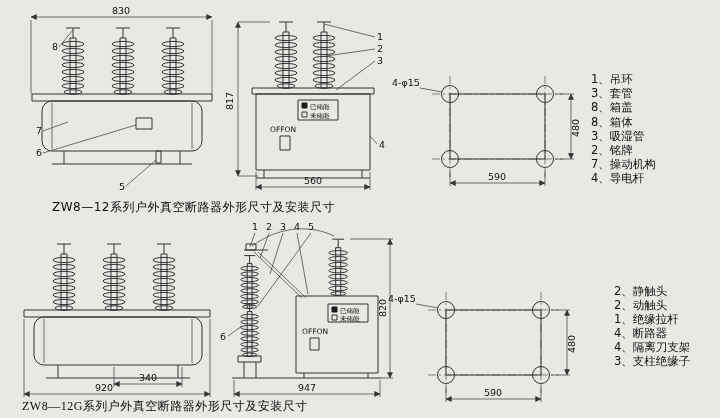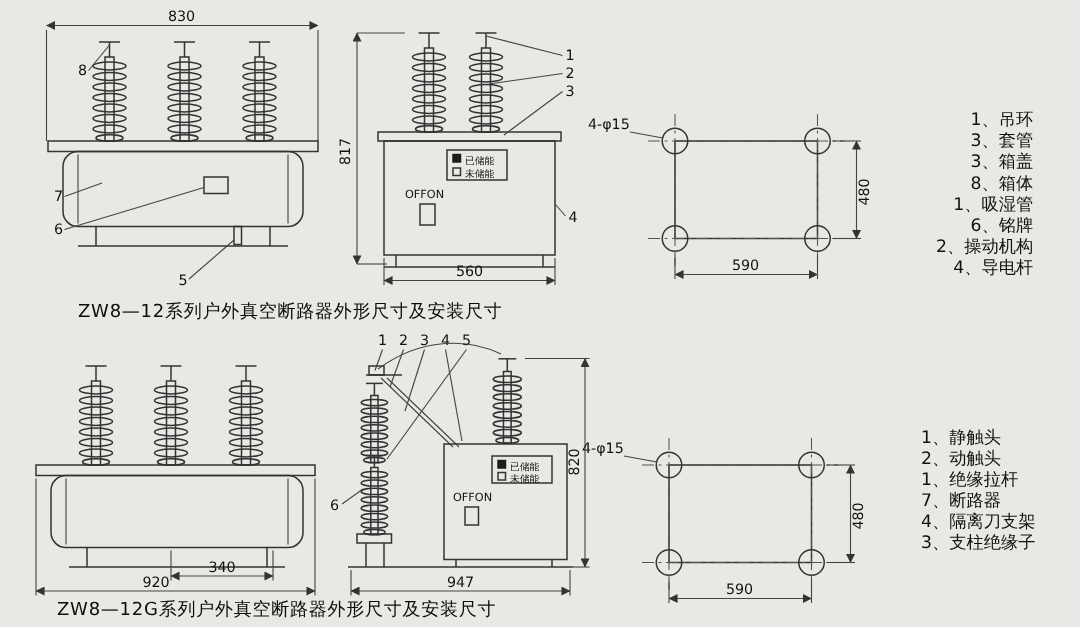--- a/index.html
+++ b/index.html
@@ -154,28 +154,28 @@
       <text class="t9" x="107" y="124" text-anchor="middle">590</text>
     </g>
     <g>
       <line class="dim" x1="165" y1="38" x2="184" y2="38"></line>
       <line class="dim" x1="165" y1="103" x2="184" y2="103"></line>
       <line class="dim" x1="181" y1="38" x2="181" y2="103" marker-start="url(#ar)" marker-end="url(#ar)"></line>
       <text class="t9" x="189" y="72" text-anchor="middle" transform="rotate(-90 189 72)">480</text>
     </g>
   </svg>
 
-  <div class="parts" id="top-parts" style="left:624px; top:72px;text-align:right;">
+  <div class="parts" id="top-parts" style="left:591px; top:72px;">
     <div class="part-item">1、吊环</div>
     <div class="part-item">3、套管</div>
-    <div class="part-item">3、箱盖</div>
+    <div class="part-item">8、箱盖</div>
     <div class="part-item">8、箱体</div>
-    <div class="part-item">1、吸湿管</div>
-    <div class="part-item">6、铭牌</div>
-    <div class="part-item">2、操动机构</div>
+    <div class="part-item">3、吸湿管</div>
+    <div class="part-item">2、铭牌</div>
+    <div class="part-item">7、操动机构</div>
     <div class="part-item">4、导电杆</div>
   </div>
 
   <div class="caption" style="left:52px; top:199px;">ZW8—12系列户外真空断路器外形尺寸及安装尺寸</div>
 
   <svg style="left:14px; top:226px;" width="215" height="172" viewBox="0 0 215 172">
     <g>
       <use href="#ins" transform="translate(38,26)"></use>
       <use href="#ins" transform="translate(88,26)"></use>
       <use href="#ins" transform="translate(138,26)"></use>
@@ -272,23 +272,23 @@
     </g>
     <g>
       <line class="dim" x1="165" y1="34" x2="184" y2="34"></line>
       <line class="dim" x1="165" y1="99" x2="184" y2="99"></line>
       <line class="dim" x1="181" y1="34" x2="181" y2="99" marker-start="url(#ar)" marker-end="url(#ar)"></line>
       <text class="t9" x="189" y="68" text-anchor="middle" transform="rotate(-90 189 68)">480</text>
     </g>
   </svg>
 
   <div class="parts" id="bottom-parts" style="left:614px; top:284px;">
-    <div class="part-item">1、静触头</div>
+    <div class="part-item">2、静触头</div>
     <div class="part-item">2、动触头</div>
     <div class="part-item">1、绝缘拉杆</div>
-    <div class="part-item">7、断路器</div>
+    <div class="part-item">4、断路器</div>
     <div class="part-item">4、隔离刀支架</div>
     <div class="part-item">3、支柱绝缘子</div>
   </div>
 
-  <div class="caption" style="left:38px; top:398px;">ZW8—12G系列户外真空断路器外形尺寸及安装尺寸</div>
+  <div class="caption" style="left:22px; top:398px;font-family:Liberation Serif, serif;">ZW8—12G系列户外真空断路器外形尺寸及安装尺寸</div>
 
 </div>
 
 </body></html>

